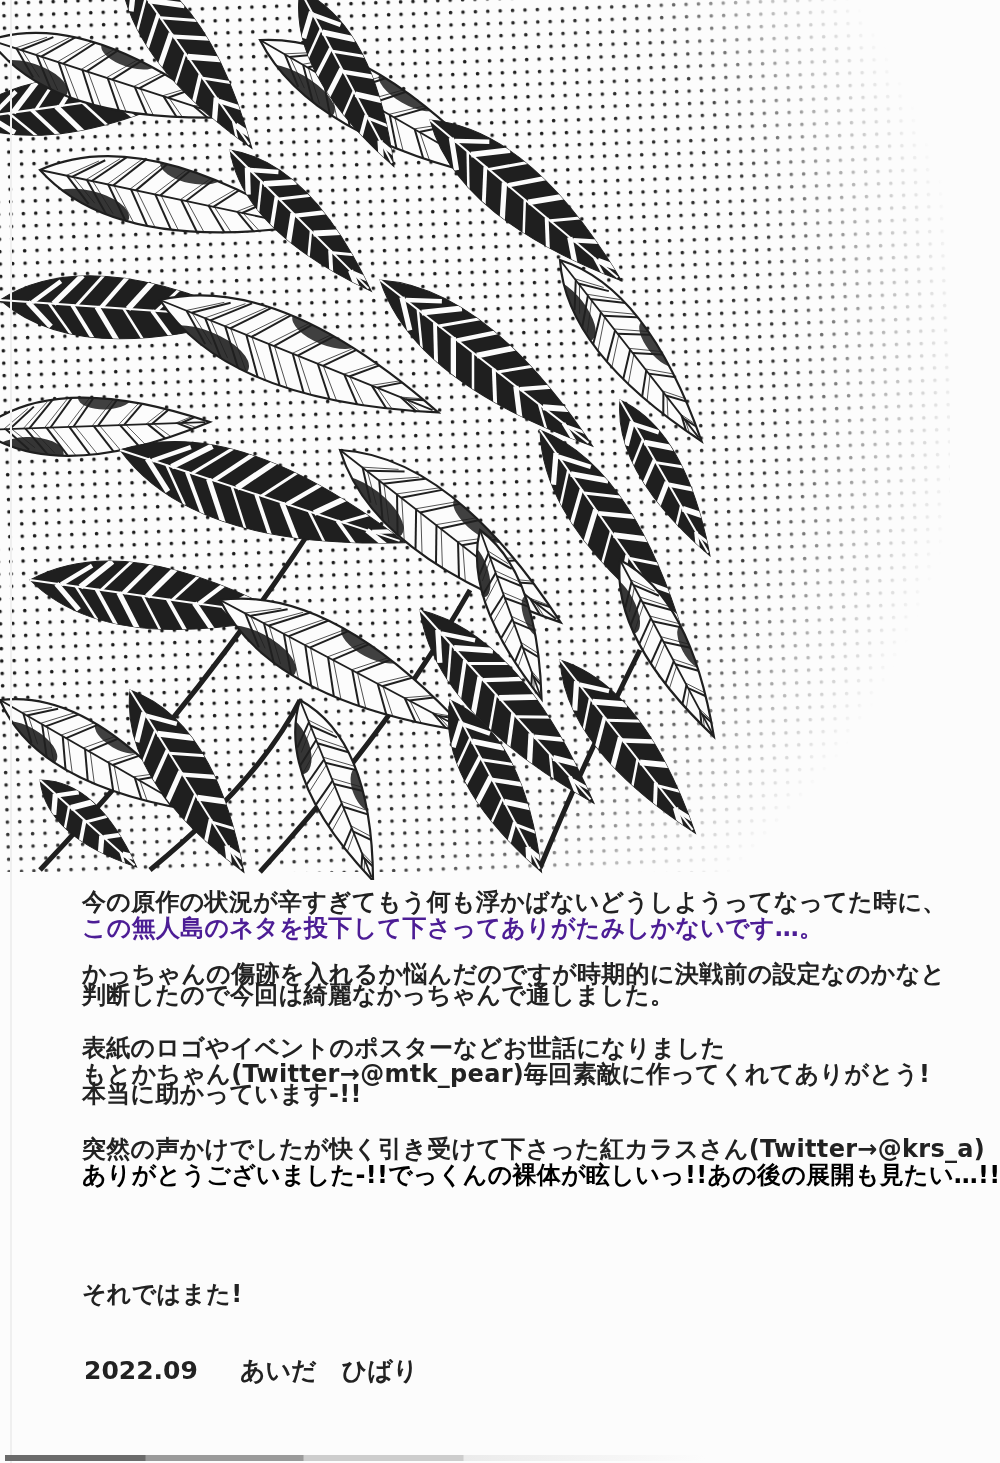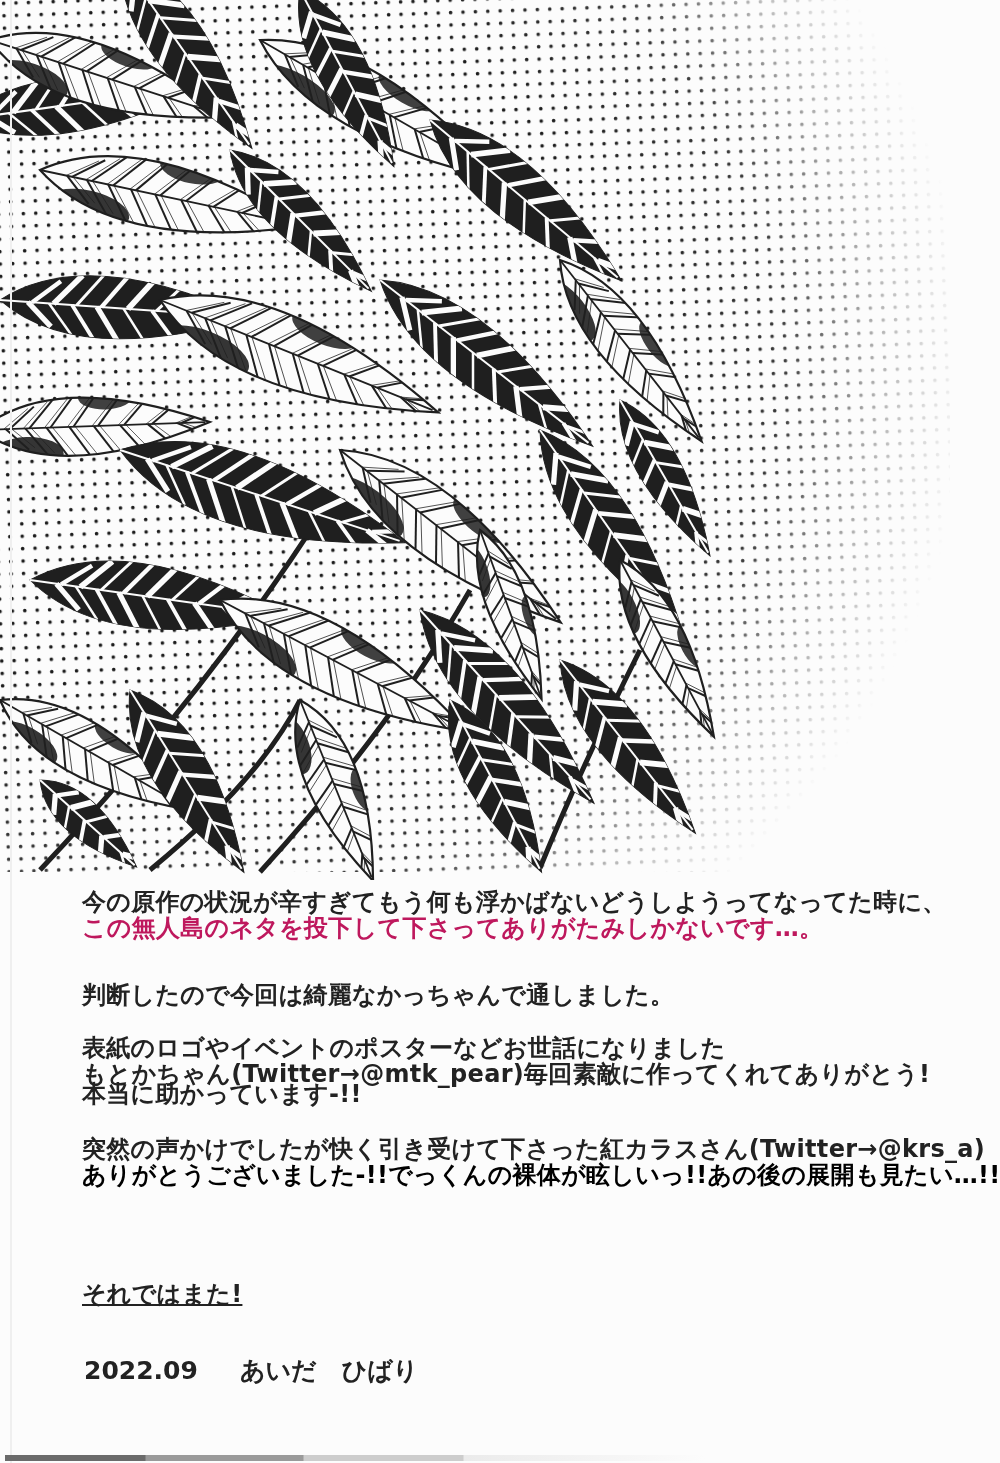--- a/index.html
+++ b/index.html
@@ -970,33 +970,34 @@
           <path d="M85.6,0 L99.6,-16.8" stroke="#fcfcfc" stroke-width="4.4" fill="none"></path>
           <path d="M83.2,0 L96.1,16.8" stroke="#fcfcfc" stroke-width="5.3" fill="none"></path>
           <path d="M111.0,0 L125.0,-7.7" stroke="#fcfcfc" stroke-width="5.8" fill="none"></path>
           <path d="M108.7,0 L121.5,7.7" stroke="#fcfcfc" stroke-width="2.5" fill="none"></path>
         </g>
         <path d="M0,0 L127.4,0" stroke="#fcfcfc" stroke-width="2"></path>
       </g>
     </svg>
 
   <div class="line" style="top: 889px; color: rgb(34, 34, 34);">今の原作の状況が辛すぎてもう何も浮かばないどうしようってなってた時に、</div>
-  <div class="line" style="top: 915px; color: #be185d; text-align: center;">この無人島のネタを投下して下さってありがたみしかないです…。</div>
+  <div class="line" style="top: 915px; color: #4c1d95; text-align: center;">この無人島のネタを投下して下さってありがたみしかないです…。</div>
 
+  <div class="line" style="top: 961px; color: rgb(34, 34, 34);">かっちゃんの傷跡を入れるか悩んだのですが時期的に決戦前の設定なのかなと</div>
   <div class="line" style="top: 982px; color: rgb(34, 34, 34);">判断したので今回は綺麗なかっちゃんで通しました。</div>
 
   <div class="line" style="top: 1061px; color: rgb(34, 34, 34);">もとかちゃん(Twitter→@mtk_pear)毎回素敵に作ってくれてありがとう!</div>
   <div class="line" style="top: 1035px; color: rgb(34, 34, 34);">表紙のロゴやイベントのポスターなどお世話になりました</div>
   <div class="line" style="top: 1081px; color: rgb(34, 34, 34);">本当に助かっています-!!</div>
 
   <div class="line" style="top: 1136px; color: rgb(34, 34, 34);">突然の声かけでしたが快く引き受けて下さった紅カラスさん(Twitter→@krs_a)</div>
   <div class="line" style="top: 1162px; color: #000000;">ありがとうございました-!!でっくんの裸体が眩しいっ!!あの後の展開も見たい…!!</div>
 
 
-  <div class="line" style="top: 1281px; color: rgb(34, 34, 34); text-decoration: underline;">それではまた!</div>
+  <div class="line" style="top: 1281px; color: rgb(34, 34, 34);">それではまた!</div>
 
   <div class="footer-line" style="color: rgb(34, 34, 34);">
     <span>2022.09</span><span class="author">あいだ　ひばり</span>
   </div>
 
   <div class="scan-edge-left"></div>
   <div class="scan-shadow-bottom"></div>
 </div>
 
 </body></html>

